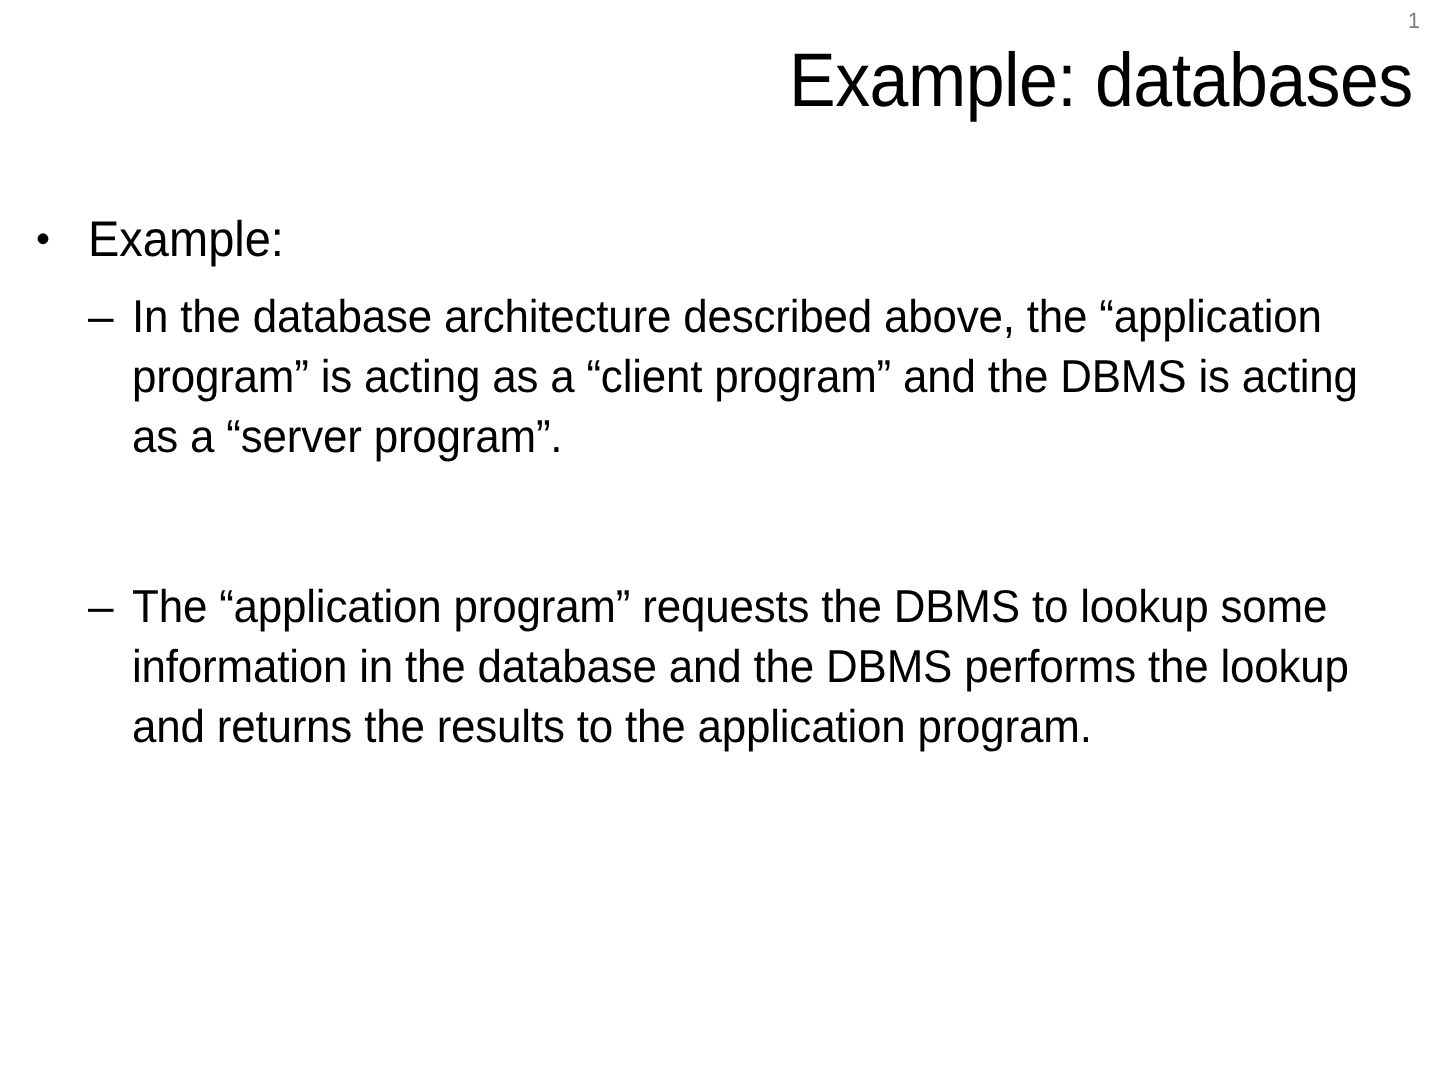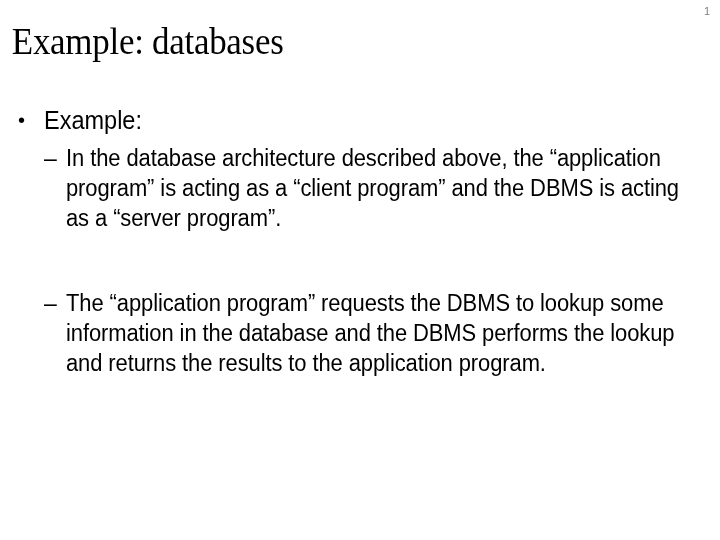--- a/index.html
+++ b/index.html
@@ -34,22 +34,21 @@
     letter-spacing: 0px;
     font-family: "Liberation Sans", sans-serif;
   }
 
   
   .title-block {
     position: absolute;
     left: 0;
     top: 18px;
     width: 720px;
-    text-align: left;
-    font-family: Liberation Serif, serif;
+    text-align: right;
   }
   .title-text {
     display: inline-block;
     font-size: 38px;
     line-height: 46px;
     font-weight: 400;
     color: #000000;
     letter-spacing: -0.3px;
     transform: scaleX(0.92);
     transform-origin: center center;

